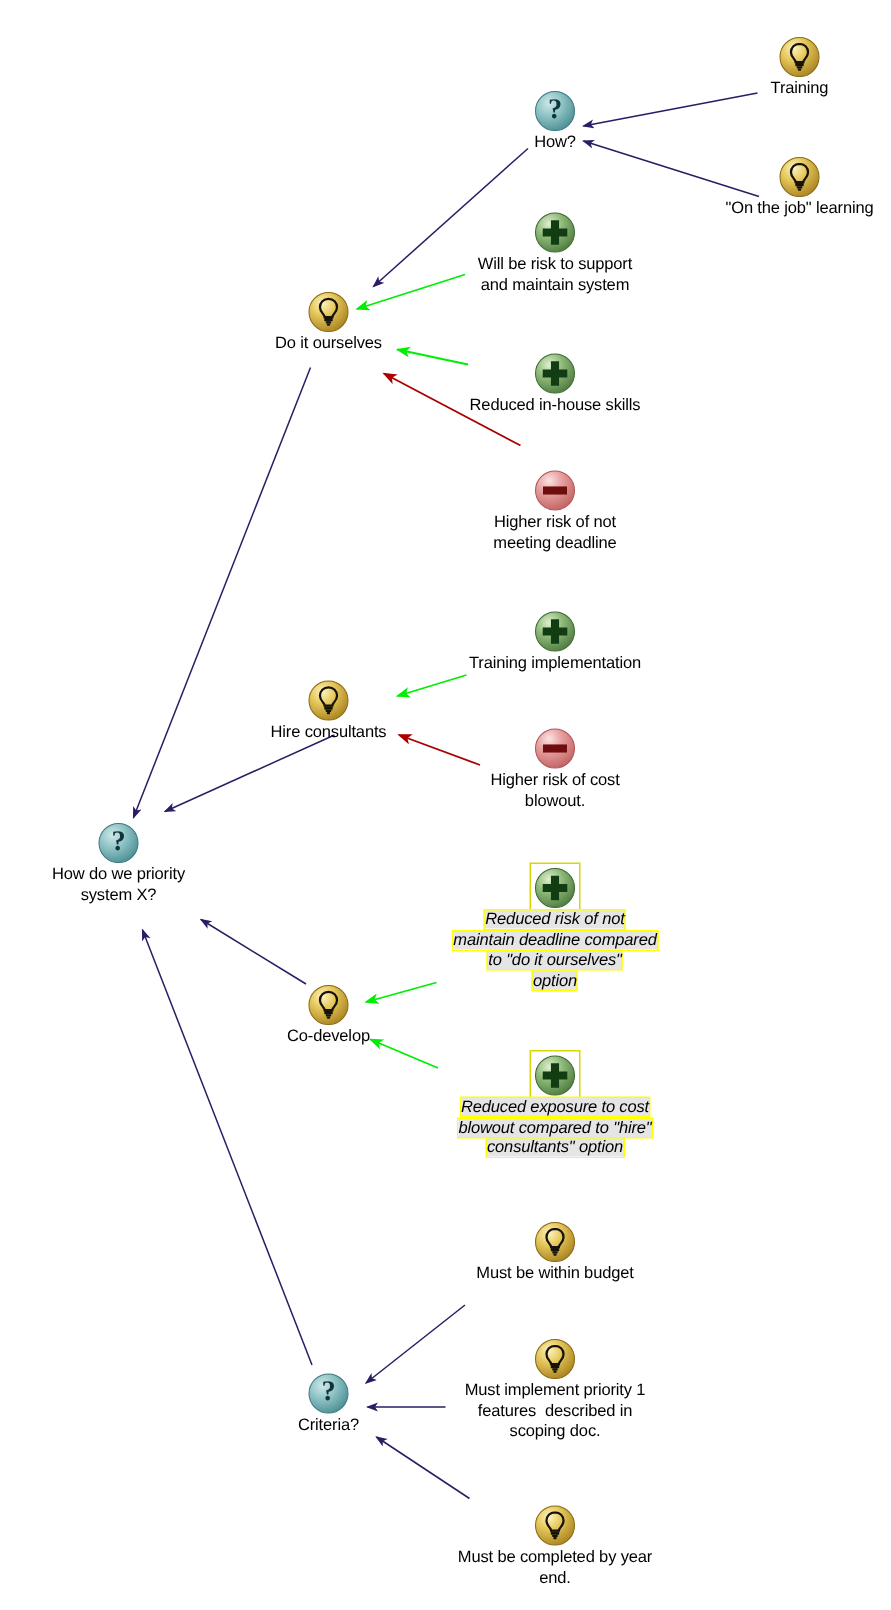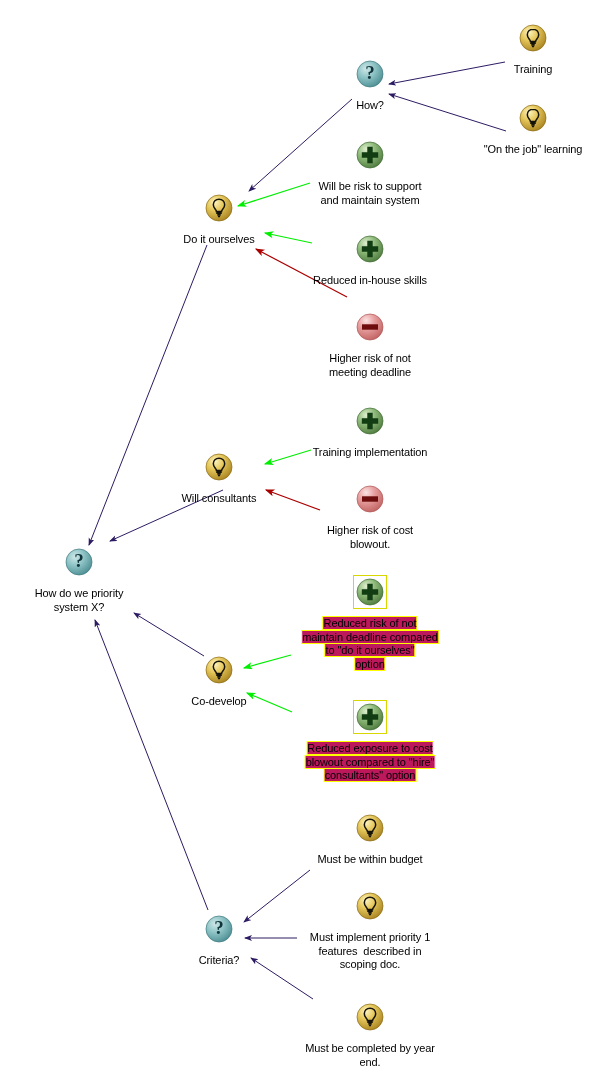--- a/index.html
+++ b/index.html
@@ -47,31 +47,32 @@
     background: #ffffff;
     box-sizing: border-box;
     padding: 2px;
   }
   .node-icon svg { display: block; width: 28px; height: 28px; }
 
   .node-label {
     position: absolute;
     left: 50%;
     transform: translateX(-50%);
-    top: 25px;
+    top: 15px;
     font-size: 11px;
     line-height: 13.5px;
     color: #000000;
     text-align: center;
     white-space: pre;
     letter-spacing: -0.1px;
   }
   .node-label.hl span {
-    background: #be185d;
+    background: #e5e5e5;
     box-shadow: 0 0 0 1px #ffff00;
+    font-style: italic;
   }
 </style>
 </head>
 <body>
 
 <div id="canvas">
 
   <svg id="links" viewBox="0 0 594 1073" xmlns="http://www.w3.org/2000/svg">
     <defs>
       <marker id="ah-default" markerWidth="9" markerHeight="9" refX="7" refY="3" orient="auto" markerUnits="strokeWidth">
@@ -220,21 +221,21 @@
       <div class="node" style="left: 219px; top: 467px;">
         <div class="node-icon">
           <svg viewBox="0 0 28 28">
             <circle cx="14" cy="14" r="13" fill="url(#g-idea)" stroke="#8a6a14" stroke-width="0.7"></circle>
             <path d="M14 5.2c-3.3 0-5.7 2.5-5.7 5.6 0 2.2 1.3 3.6 2.2 4.7 .6 .7 .9 1.2 .9 1.9h5.2c0-.7 .3-1.2 .9-1.9 .9-1.1 2.2-2.5 2.2-4.7 0-3.1-2.4-5.6-5.7-5.6z" fill="none" stroke="#15120a" stroke-width="1.5"></path>
             <rect x="11.2" y="18" width="5.6" height="2.1" rx="0.4" fill="#15120a"></rect>
             <rect x="12.2" y="20.1" width="3.6" height="1.6" rx="0.4" fill="#15120a"></rect>
             <rect x="12.9" y="21.7" width="2.2" height="1.5" rx="0.5" fill="#15120a"></rect>
           </svg>
         </div>
-        <div class="node-label"><div><span>Will consultants</span></div></div>
+        <div class="node-label"><div><span>Hire consultants</span></div></div>
       </div>
       <div class="node" style="left: 370px; top: 499px;">
         <div class="node-icon">
           <svg viewBox="0 0 28 28">
             <circle cx="14" cy="14" r="13" fill="url(#g-con)" stroke="#b05656" stroke-width="0.7"></circle>
             <rect x="6" y="11.3" width="16" height="5.4" fill="#6d0d0d"></rect>
           </svg>
         </div>
         <div class="node-label"><div><span>Higher risk of cost</span></div><div><span>blowout.</span></div></div>
       </div>

